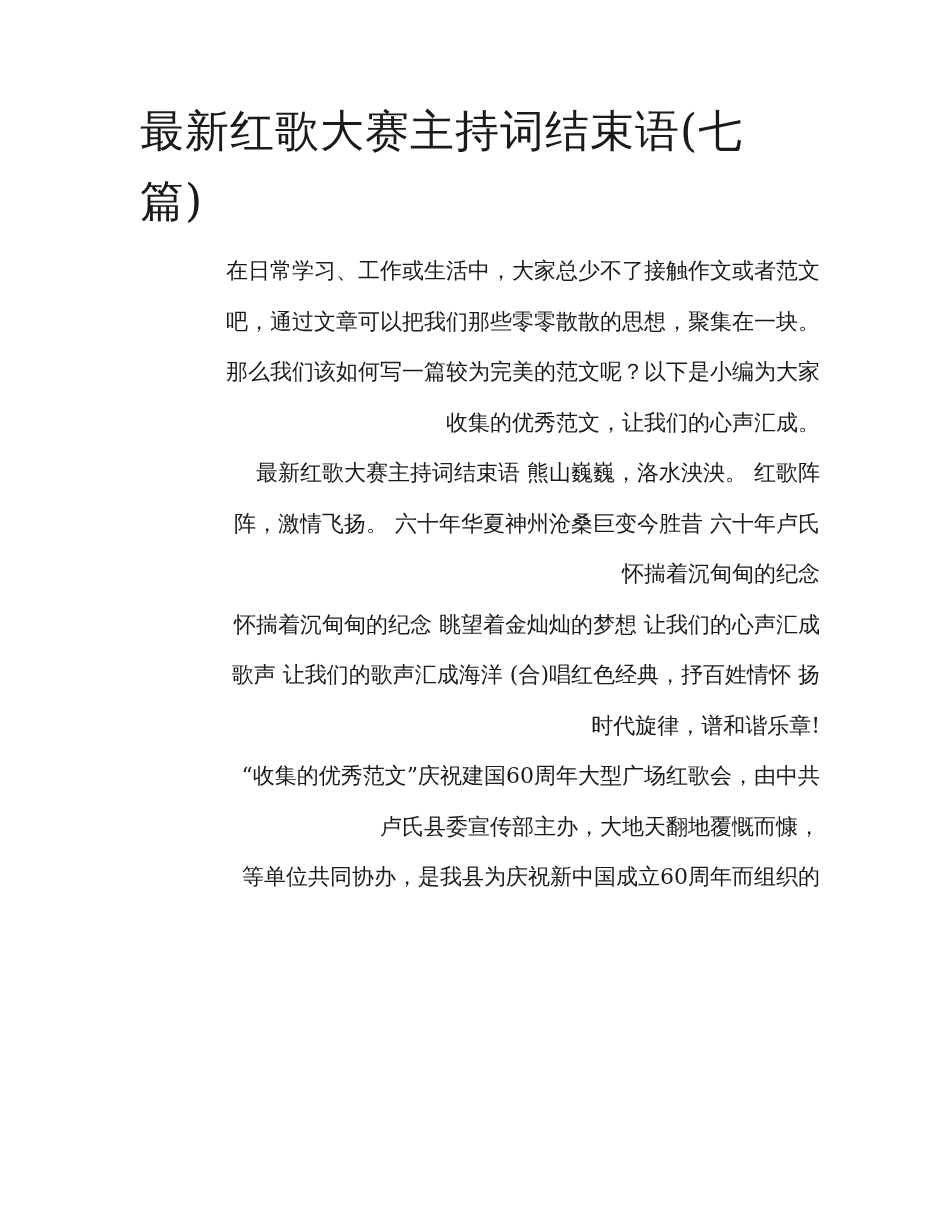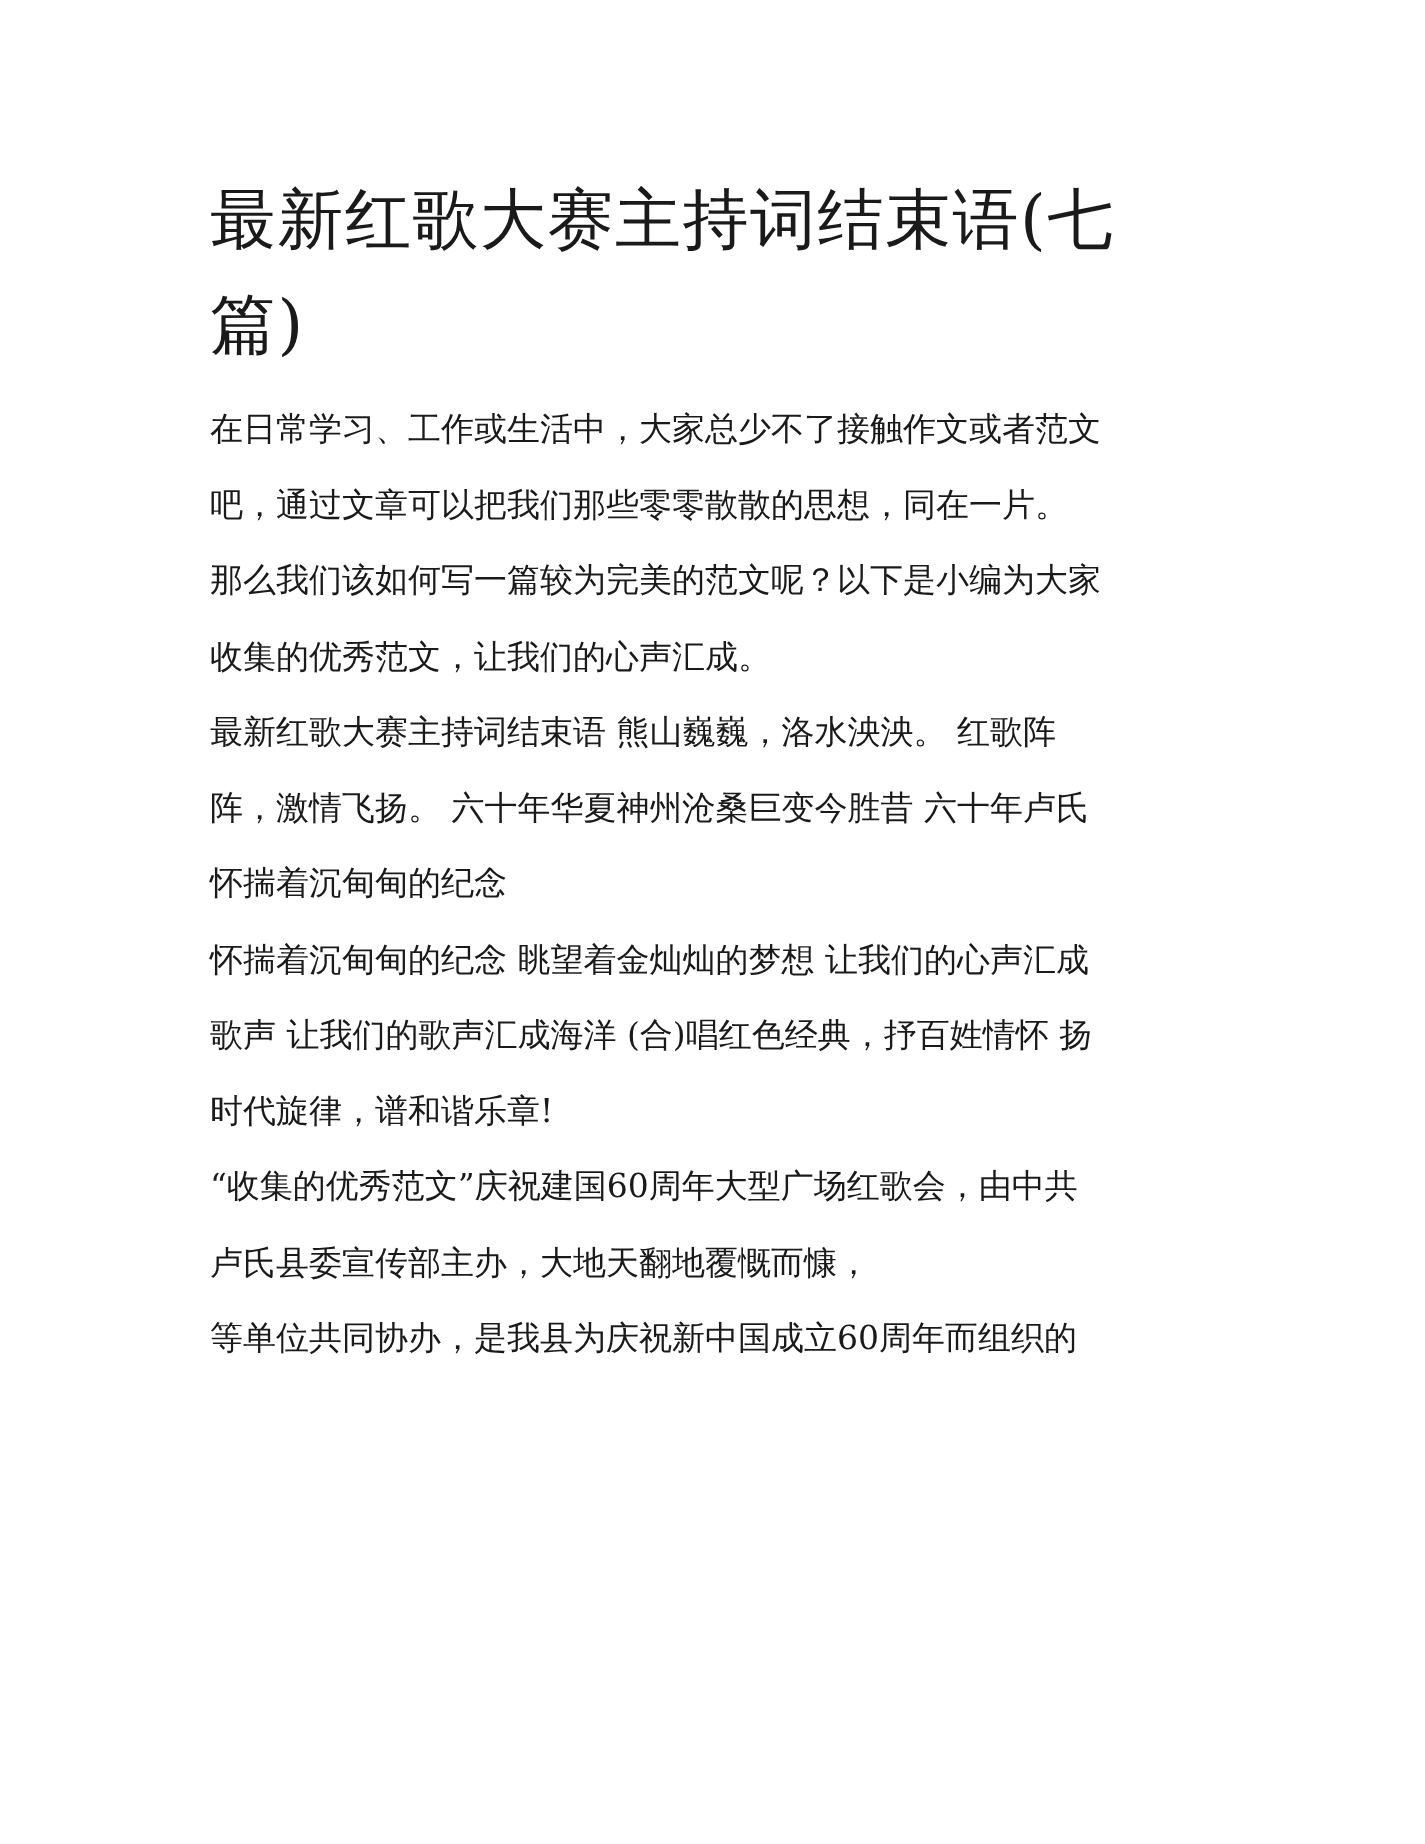--- a/index.html
+++ b/index.html
@@ -11,52 +11,53 @@
       width: 950px;
       height: 1229px;
       position: relative;
       overflow: hidden;
       font-family: "DejaVu Serif", "Liberation Serif", serif;
       color: #1a1a1a;
     }
     .page {
       position: absolute;
       left: 140px;
-      top: 112px;
+      top: 96px;
       width: 680px;
     }
     .title {
       font-size: 44px;
       line-height: 70px;
       font-weight: normal;
       margin: 0 0 10px 0;
       letter-spacing: 1px;
     }
     .line {
       font-size: 22px;
       line-height: 50.5px;
       white-space: nowrap;
       margin: 0;
     }
     .para {
       margin: 0;
+      text-align: right;
     }
   </style>
 </head>
 <body>
 
 <div class="page">
   <h1 class="title">
     <div>最新红歌大赛主持词结束语(七</div>
     <div>篇)</div>
   </h1>
 
   <div class="para">
     <p class="line">在日常学习、工作或生活中，大家总少不了接触作文或者范文</p>
-    <p class="line">吧，通过文章可以把我们那些零零散散的思想，同在一片。</p>
+    <p class="line">吧，通过文章可以把我们那些零零散散的思想，聚集在一块。</p>
     <p class="line">那么我们该如何写一篇较为完美的范文呢？以下是小编为大家</p>
     <p class="line">收集的优秀范文，让我们的心声汇成。</p>
   </div>
 
   <div class="para">
     <p class="line">最新红歌大赛主持词结束语 熊山巍巍，洛水泱泱。 红歌阵</p>
     <p class="line">阵，激情飞扬。 六十年华夏神州沧桑巨变今胜昔 六十年卢氏</p>
     <p class="line">怀揣着沉甸甸的纪念</p>
   </div>
 

